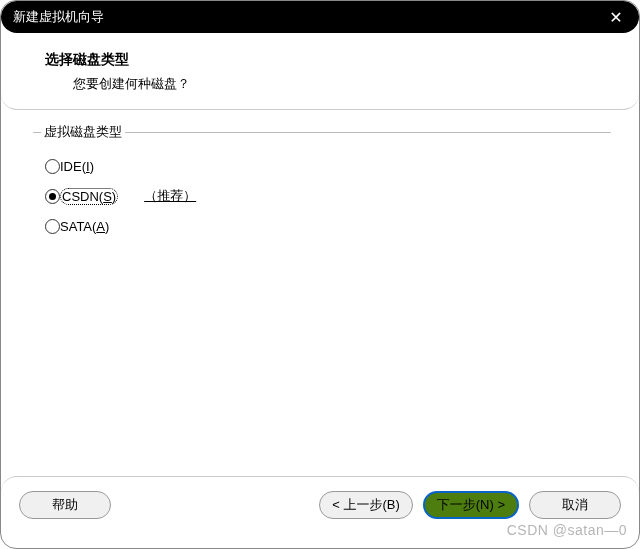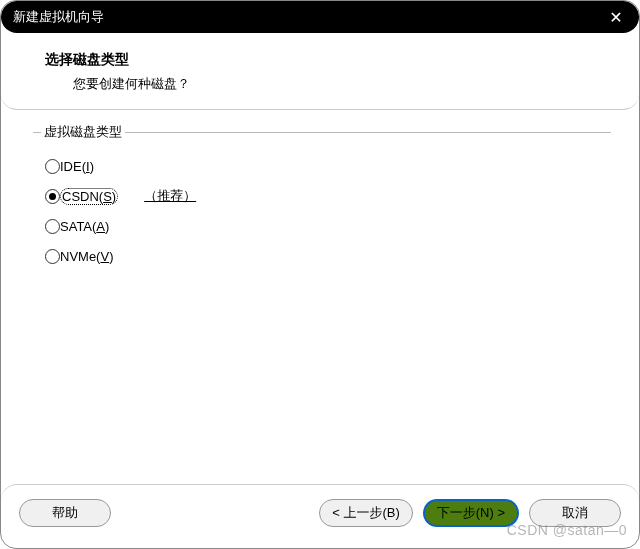--- a/index.html
+++ b/index.html
@@ -101,21 +101,21 @@
       padding: 0 1px;
     }
     .radio-label u { text-decoration: underline; }
     .recommend {
       margin-left: 26px;
       font-size: 13px;
       text-decoration: underline;
     }
     .button-bar {
       position: absolute;
-      left: 0; right: 0; bottom: 8px;
+      left: 0; right: 0; bottom: 16px;
       height: 56px;
       border-top: 1px solid #ccc;
       display: flex;
       align-items: center;
       padding: 0 18px;
       gap: 10px;
     }
     .btn {
       height: 28px;
       min-width: 92px;
@@ -175,24 +175,20 @@
         <span class="radio-circle selected"></span>
         <span class="radio-label focused"><span>CSDN(</span><u>S</u><span>)</span></span>
         <span class="recommend">（推荐）</span>
       </div>
 
       <div class="radio-row">
         <span class="radio-circle"></span>
         <span class="radio-label"><span>SATA(</span><u>A</u><span>)</span></span>
       </div>
 
-      <div class="radio-row">
-        <span class="radio-circle"></span>
-        <span class="radio-label"><span>NVMe(</span><u>V</u><span>)</span></span>
-      </div>
 
     </div>
   </div>
 </div>
 
 <div class="button-bar">
   <button class="btn">帮助</button>
   <div class="spacer"></div>
   <button class="btn">&lt; 上一步(B)</button>
   <button class="btn primary">下一步(N) &gt;</button>

